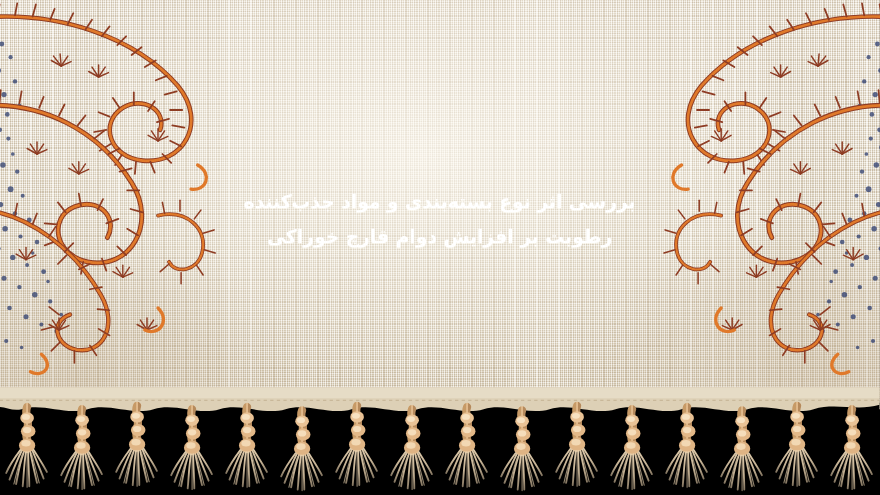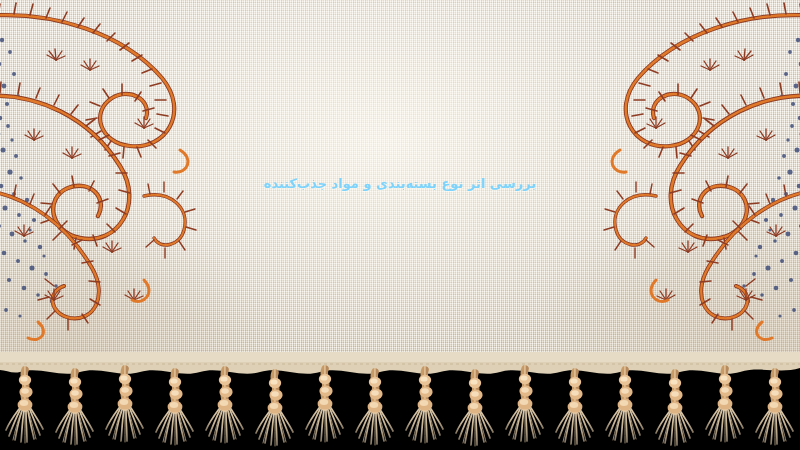--- a/index.html
+++ b/index.html
@@ -69,24 +69,24 @@
   .title-block {
     position: absolute;
     left: 50%;
     top: 168px;
     transform: translateX(-50%);
     width: 430px;
     text-align: center;
     direction: rtl;
   }
   .title-line {
-    color: #7dd3fc;
+    color: #ffffff;
     font-family: "DejaVu Sans", sans-serif;
     font-weight: bold;
-    font-size: 13px;
+    font-size: 17px;
     line-height: 32px;
     letter-spacing: 0px;
     white-space: nowrap;
     text-shadow: 0 1px 0 rgba(255,252,244,0.45);
   }
 
   
   .fringe {
     position: absolute;
     left: 0;
@@ -536,20 +536,21 @@
           <path d="M150 280 C 162 292, 150 306, 138 300"></path>
           <path d="M44 322 C 56 332, 46 344, 34 338"></path>
           <path d="M186 150 C 200 158, 194 174, 180 172"></path>
         </g>
       </g>
     </g>
   </svg>
 
   <div class="title-block">
     <div class="title-line">بررسی اثر نوع بسته‌بندی و مواد جذب‌کننده</div>
+    <div class="title-line">رطوبت بر افزایش دوام قارچ خوراکی</div>
   </div>
 
   <svg class="fringe" width="800" height="98" viewBox="0 0 800 98" xmlns="http://www.w3.org/2000/svg">
     <defs>
       <linearGradient id="cordG" x1="0" y1="0" x2="1" y2="0">
         <stop offset="0%" stop-color="#c79a66"></stop>
         <stop offset="40%" stop-color="#f3d9b4"></stop>
         <stop offset="75%" stop-color="#e1b585"></stop>
         <stop offset="100%" stop-color="#b68a5c"></stop>
       </linearGradient>

